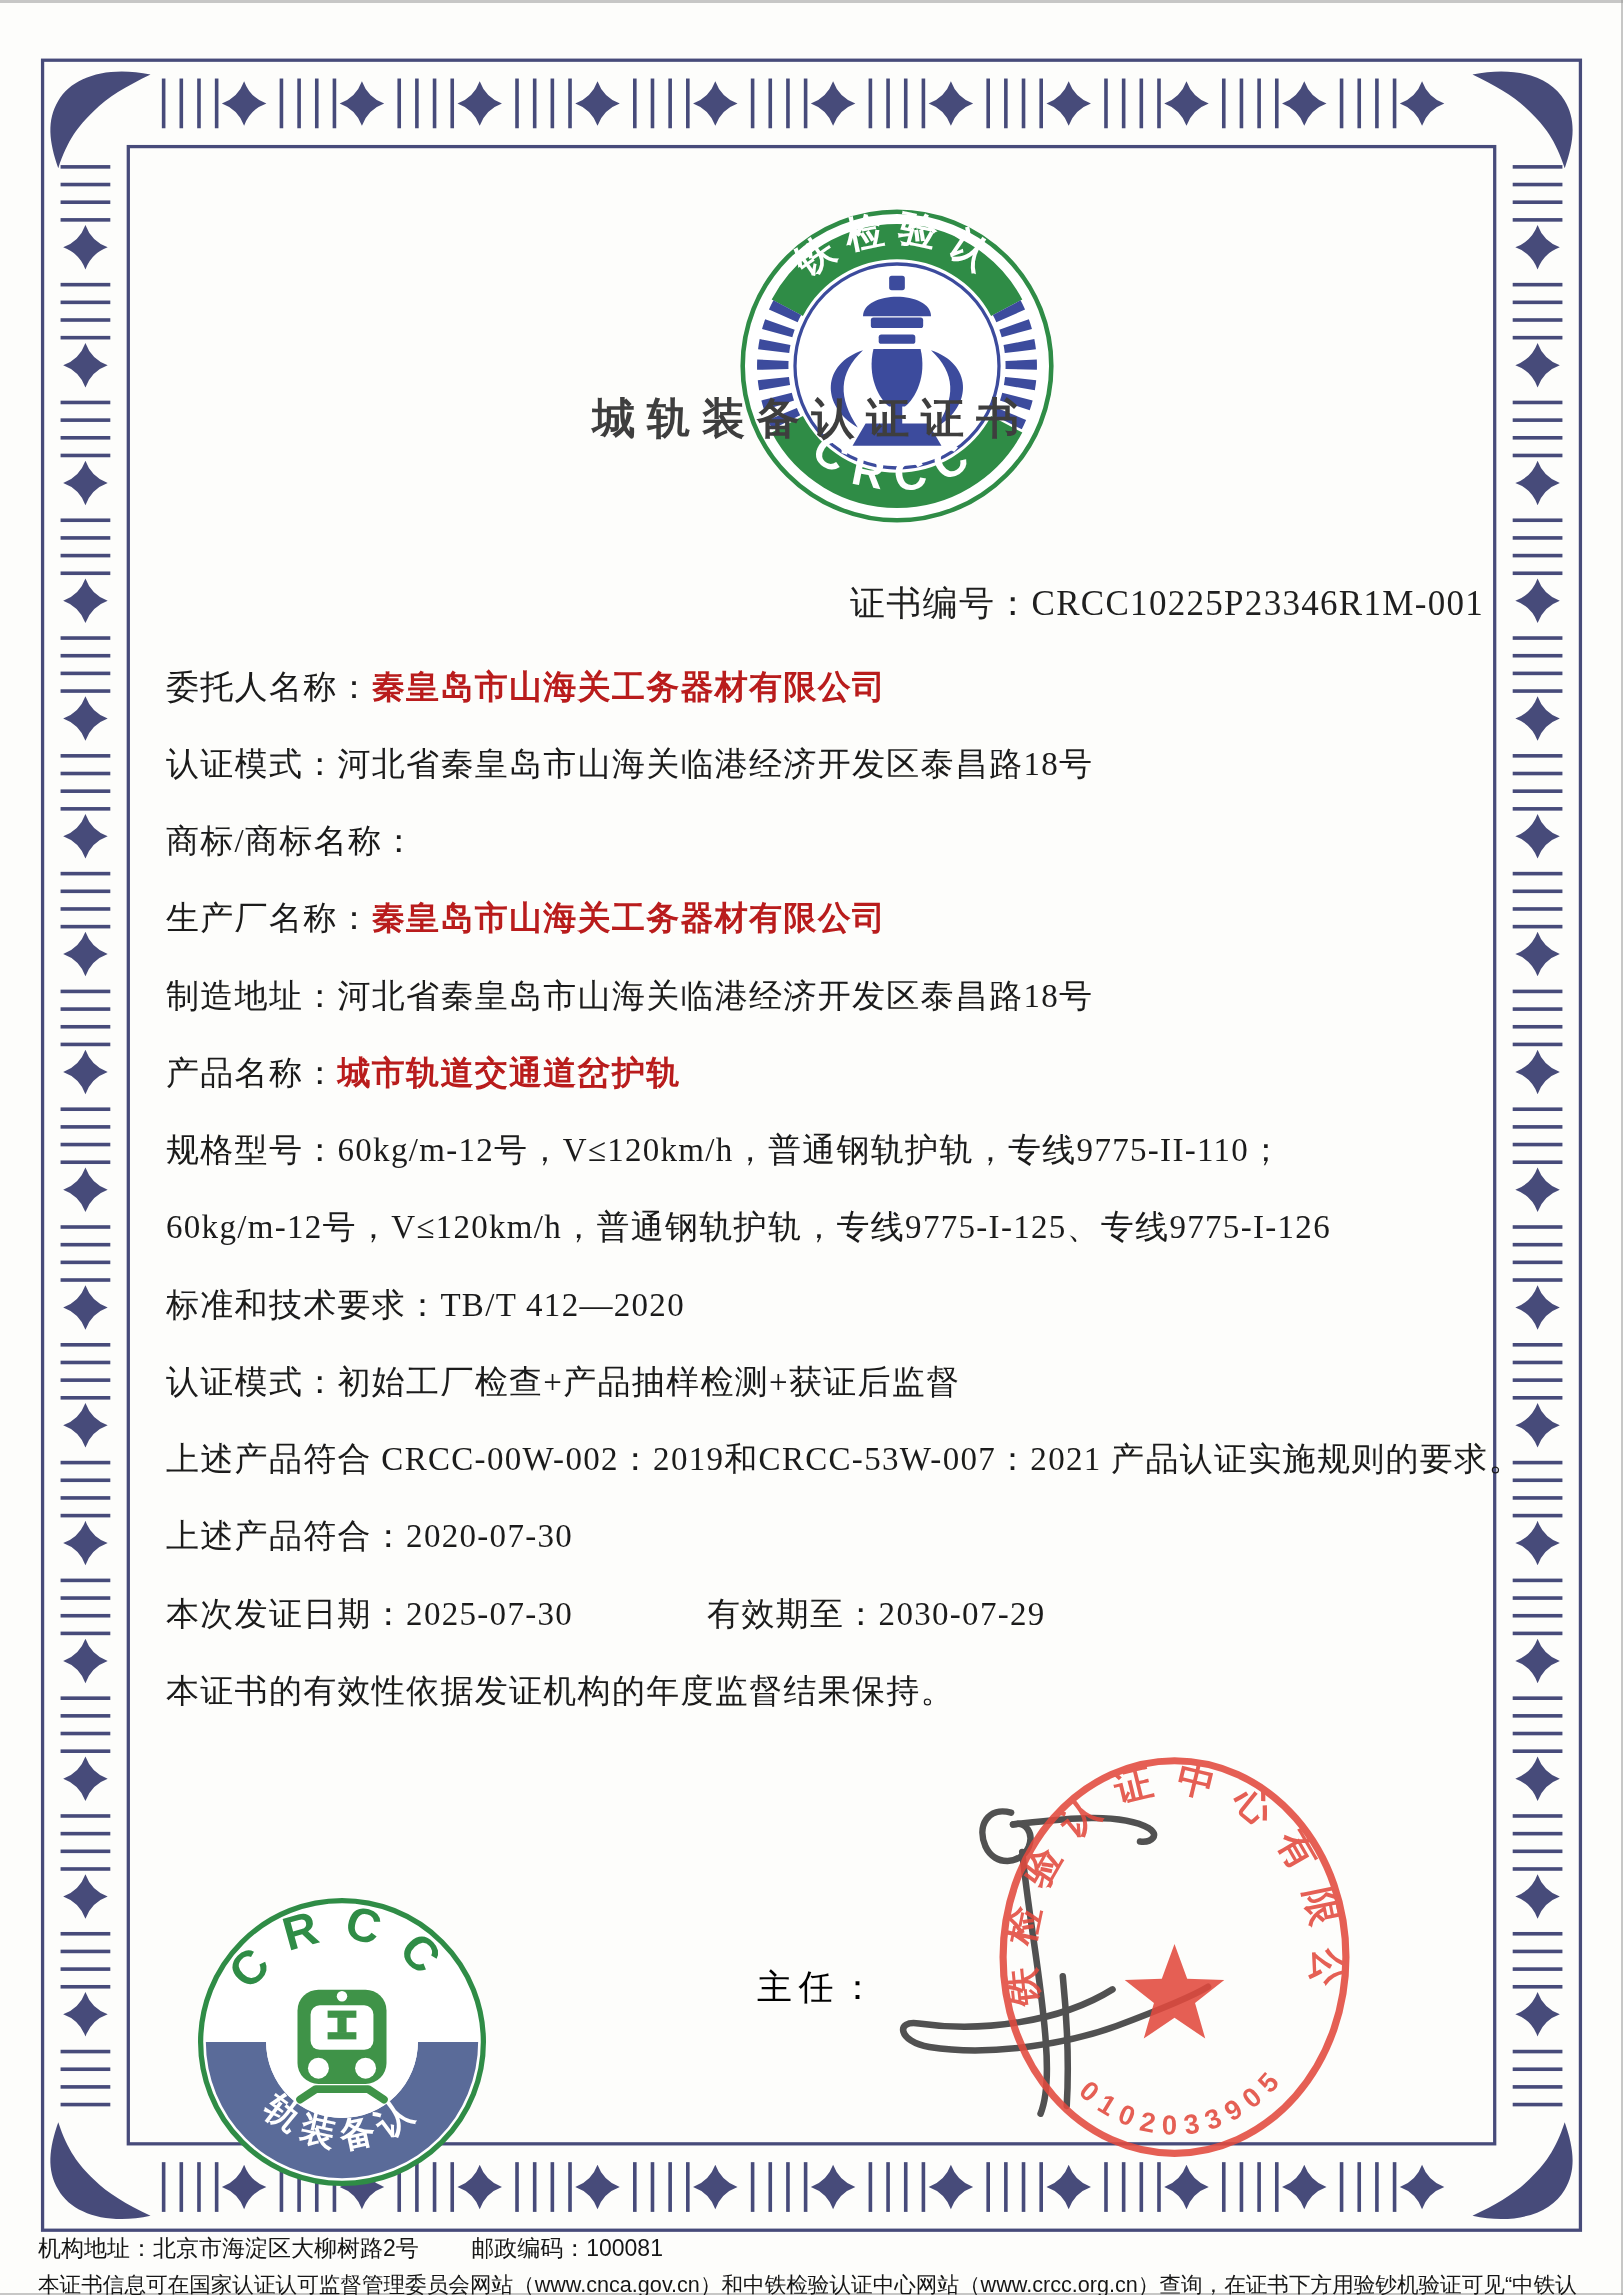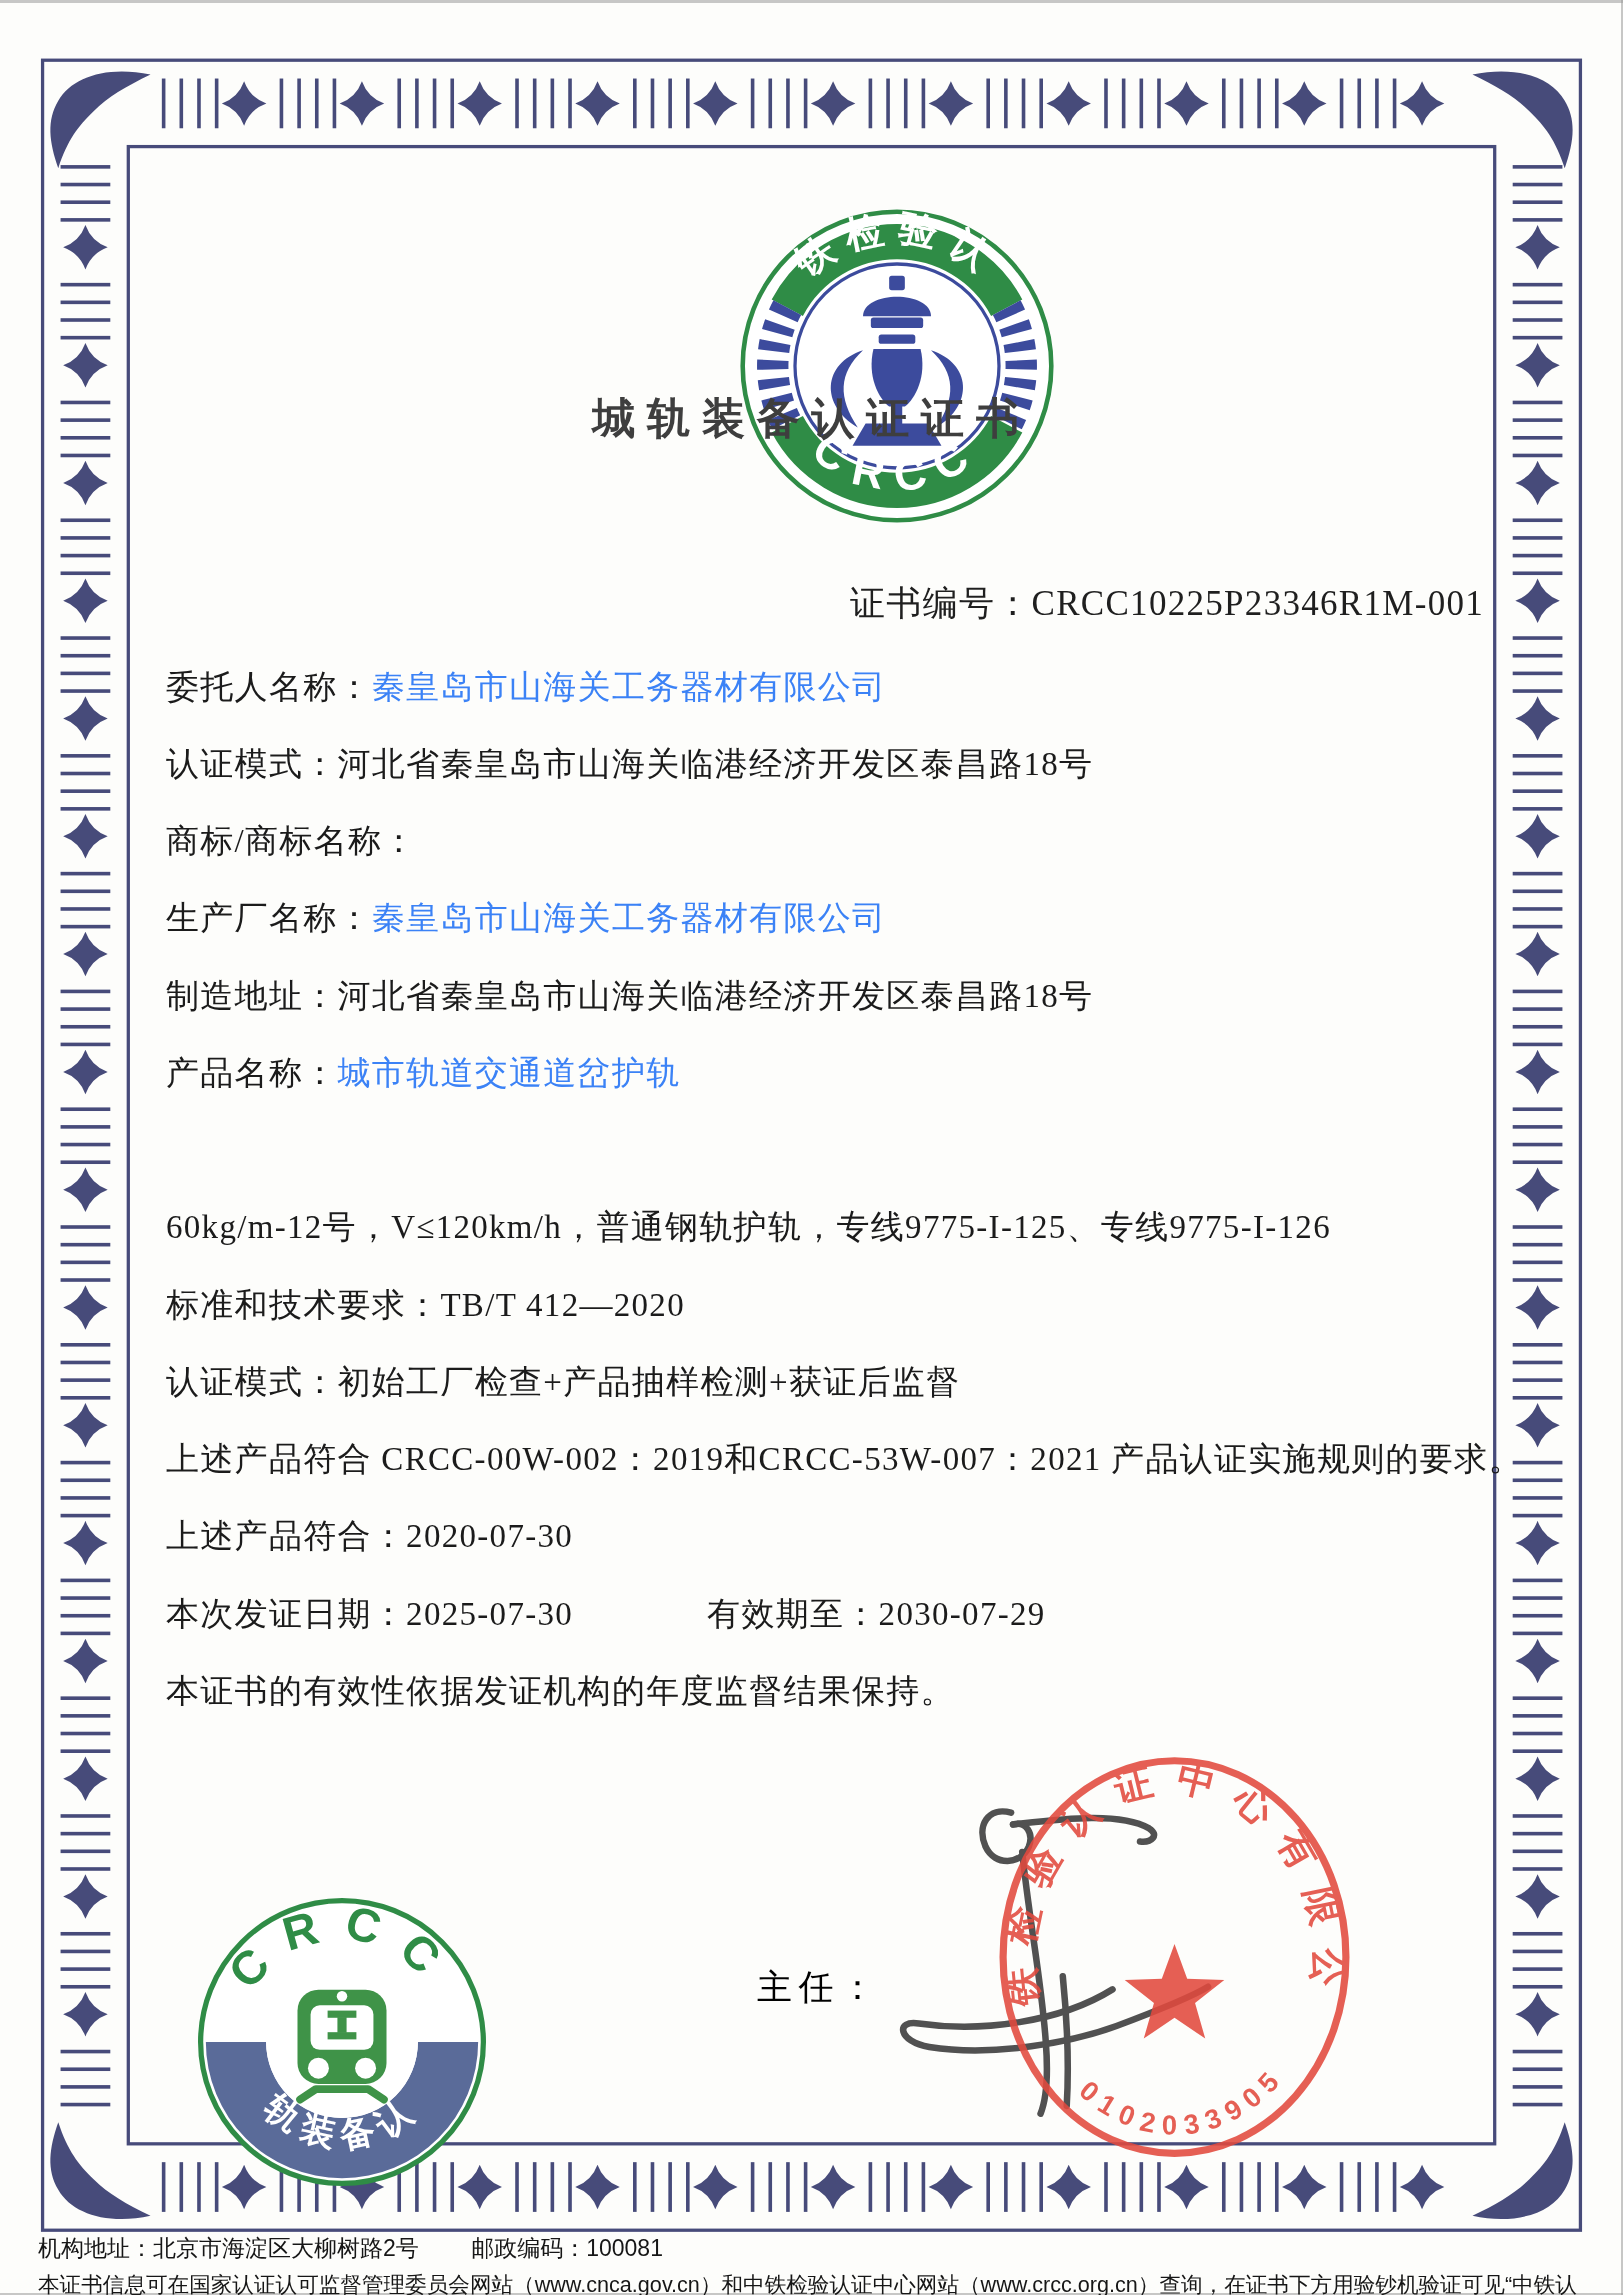--- a/index.html
+++ b/index.html
@@ -14,21 +14,21 @@
   }
   .certno{
     position:absolute;left:850px;top:580px;font-size:35px;color:#1f1f1f;
     letter-spacing:1.3px;white-space:nowrap;
   }
   .body-lines{position:absolute;left:0;top:0;width:100%;height:100%;}
   .line{
     position:absolute;left:166px;font-size:33px;line-height:47px;color:#1b1b1b;
     letter-spacing:1.3px;white-space:nowrap;
   }
-  .line .val-bold{font-weight:400;color:#3b82f6;}
+  .line .val-bold{font-weight:700;color:#b91c1c;}
   .line .seg2{margin-left:134px;font-family:Liberation Mono, monospace;}
   .director{
     position:absolute;left:747px;top:1964px;font-size:35px;color:#000000;
     letter-spacing:6.5px;font-weight:400;white-space:nowrap;margin-left:10px;
   }
   .footer{
     position:absolute;left:38px;top:2233px;width:1577px;
     font-family:"Liberation Sans","DejaVu Sans",sans-serif;color:#161616;
   }
   .footer .f1{font-size:23px;margin:0 0 5.9px 0;}
@@ -368,20 +368,21 @@
     <span>证书编号：</span><span>CRCC10225P23346R1M-001</span>
   </div>
 
   <div class="body-lines" id="body-lines">
       <div class="line" style="top: 664px;"><span>委托人名称：</span><span class="val-bold">秦皇岛市山海关工务器材有限公司</span></div>
       <div class="line" style="top: 741px;"><span>认证模式：</span><span>河北省秦皇岛市山海关临港经济开发区泰昌路18号</span></div>
       <div class="line" style="top: 818px;"><span>商标/商标名称：</span><span></span></div>
       <div class="line" style="top: 895px;"><span>生产厂名称：</span><span class="val-bold">秦皇岛市山海关工务器材有限公司</span></div>
       <div class="line" style="top: 973px;"><span>制造地址：</span><span>河北省秦皇岛市山海关临港经济开发区泰昌路18号</span></div>
       <div class="line" style="top: 1050px;"><span>产品名称：</span><span class="val-bold">城市轨道交通道岔护轨</span></div>
+      <div class="line" style="top: 1127px;"><span>规格型号：</span><span>60kg/m-12号，V≤120km/h，普通钢轨护轨，专线9775-II-110；</span></div>
       <div class="line" style="top: 1204px;"><span>60kg/m-12号，V≤120km/h，普通钢轨护轨，专线9775-I-125、专线9775-I-126</span></div>
       <div class="line" style="top: 1282px;"><span>标准和技术要求：</span><span>TB/T 412—2020</span></div>
       <div class="line" style="top: 1359px;"><span>认证模式：</span><span>初始工厂检查+产品抽样检测+获证后监督</span></div>
       <div class="line" style="top: 1436px;"><span>上述产品符合 CRCC-00W-002：2019和CRCC-53W-007：2021 产品认证实施规则的要求。</span></div>
       <div class="line" style="top: 1513px;"><span>上述产品符合：</span><span>2020-07-30</span></div>
       <div class="line" style="top: 1591px;"><span>本次发证日期：</span><span>2025-07-30</span><span class="seg2">有效期至：</span><span>2030-07-29</span></div>
       <div class="line" style="top: 1668px;"><span>本证书的有效性依据发证机构的年度监督结果保持。</span></div>
     </div>
 
   <div class="director">主任：</div>

